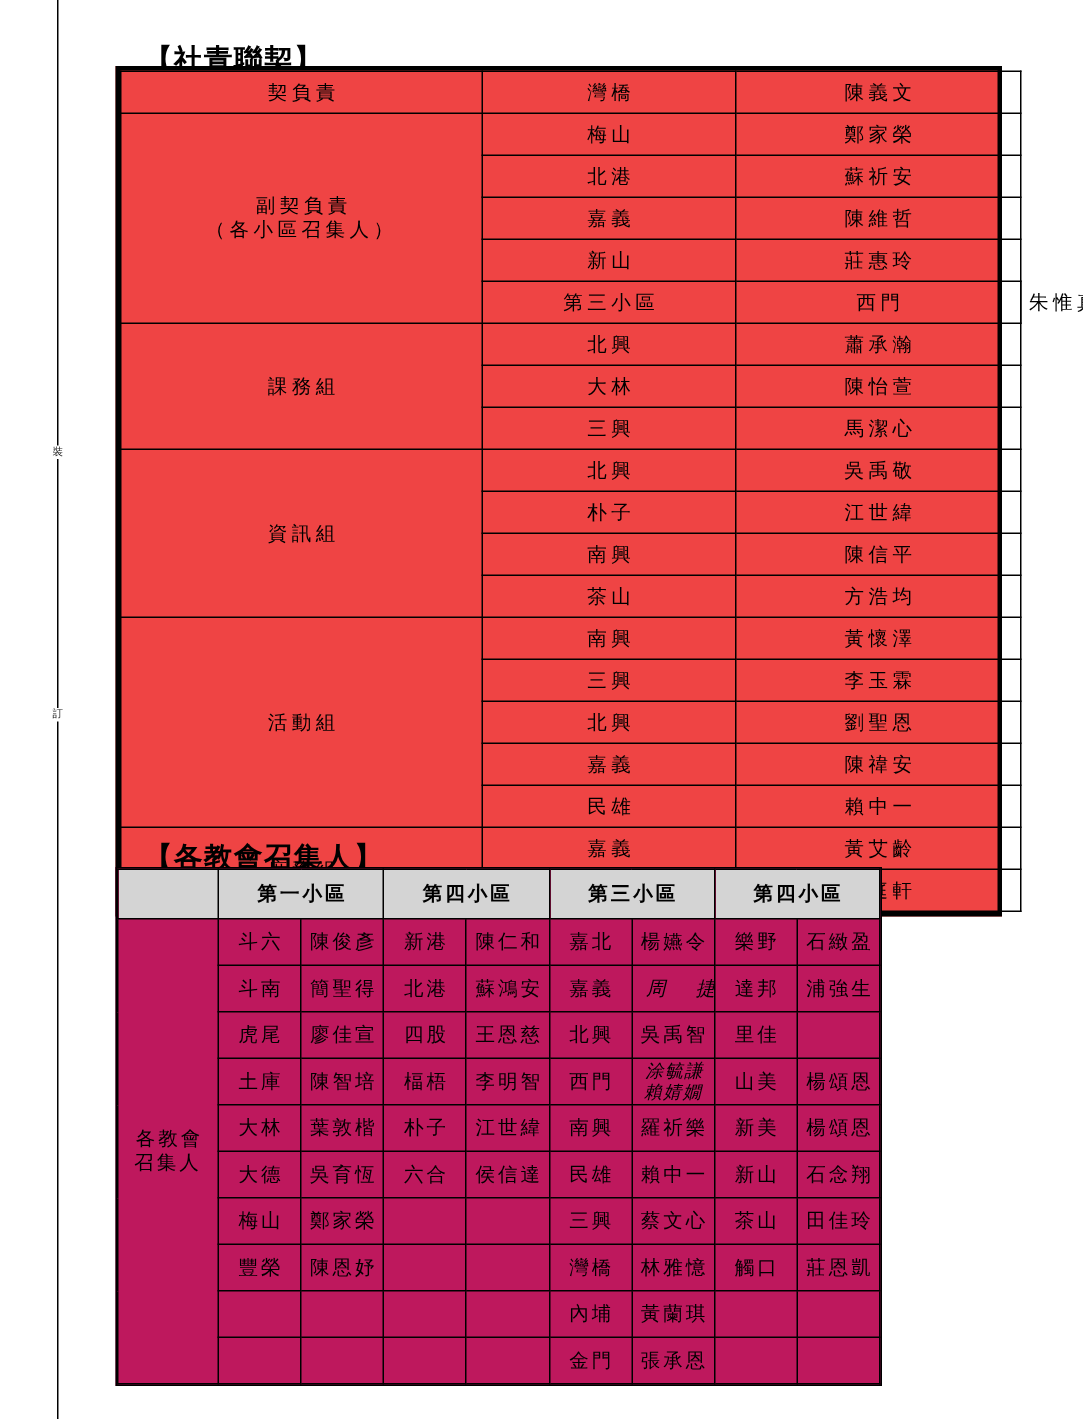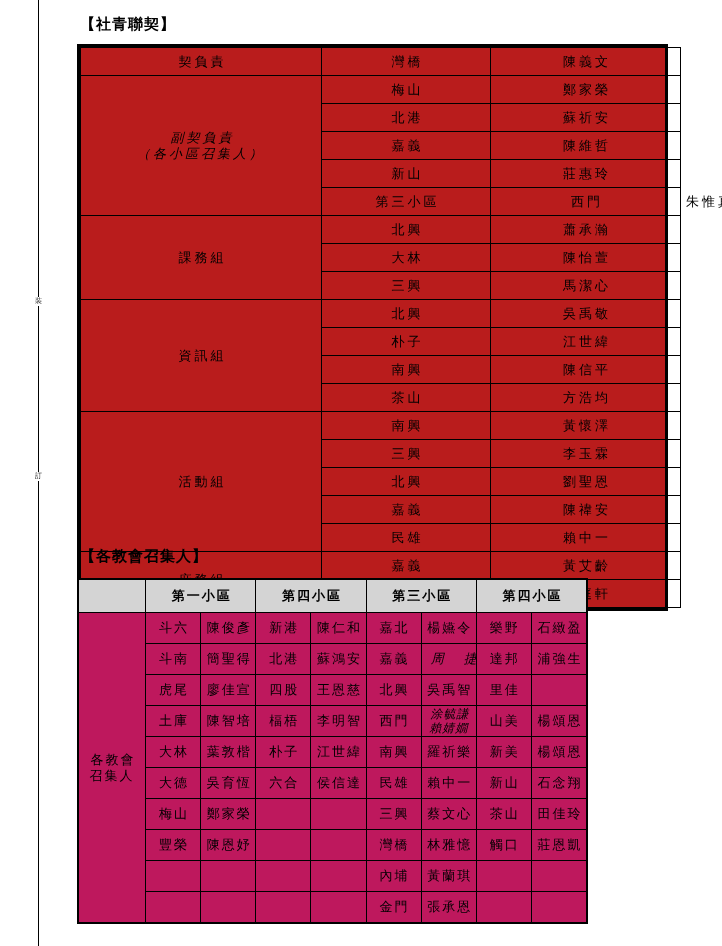--- a/index.html
+++ b/index.html
@@ -43,45 +43,45 @@
   
   .page {
     position: absolute;
     left: 72px;
     top: 0;
     width: 606px;
     height: 946px;
   }
 
   .section-title {
-    font-size: 15px;
+    font-size: 19px;
     line-height: 20px;
     font-weight: 700;
     letter-spacing: 1px;
-    margin: 0;
+    margin: 16px;
     padding: 0;
     font-family: "DejaVu Serif", "Liberation Serif", serif;
   }
   .t1-title { position: absolute; left: 8px; top: 14px; }
   .t2-title { position: absolute; left: 8px; top: 546px; }
 
   table {
     border-collapse: collapse;
     table-layout: fixed;
     font-size: 13px;
   }
 
   
   .tbl1-wrap {
     position: absolute;
     left: 5px;
     top: 44px;
     width: 591px;
     border: 3px solid #000;
-    background: #b91c1c;
+    background: #ef4444;
     box-sizing: border-box;
   }
   .tbl1 {
     width: 100%;
   }
   .tbl1 td {
     border: 1px solid #000;
     height: 27px;
     text-align: center;
     vertical-align: middle;
@@ -89,21 +89,20 @@
     letter-spacing: 3px;
     text-indent: 3px;
     white-space: nowrap;
   }
   .tbl1 td.c1 { width: 236px; }
   .tbl1 td.c2 { width: 164px; }
   .tbl1 td.c3 { width: 185px; }
   .tbl1 .two-line {
     line-height: 16px;
     white-space: normal;
-    font-style: italic;
   }
 
   
   .tbl2-wrap {
     position: absolute;
     left: 5px;
     top: 578px;
     width: 511px;
     border: 1px solid #000;
     background: #be185d;

